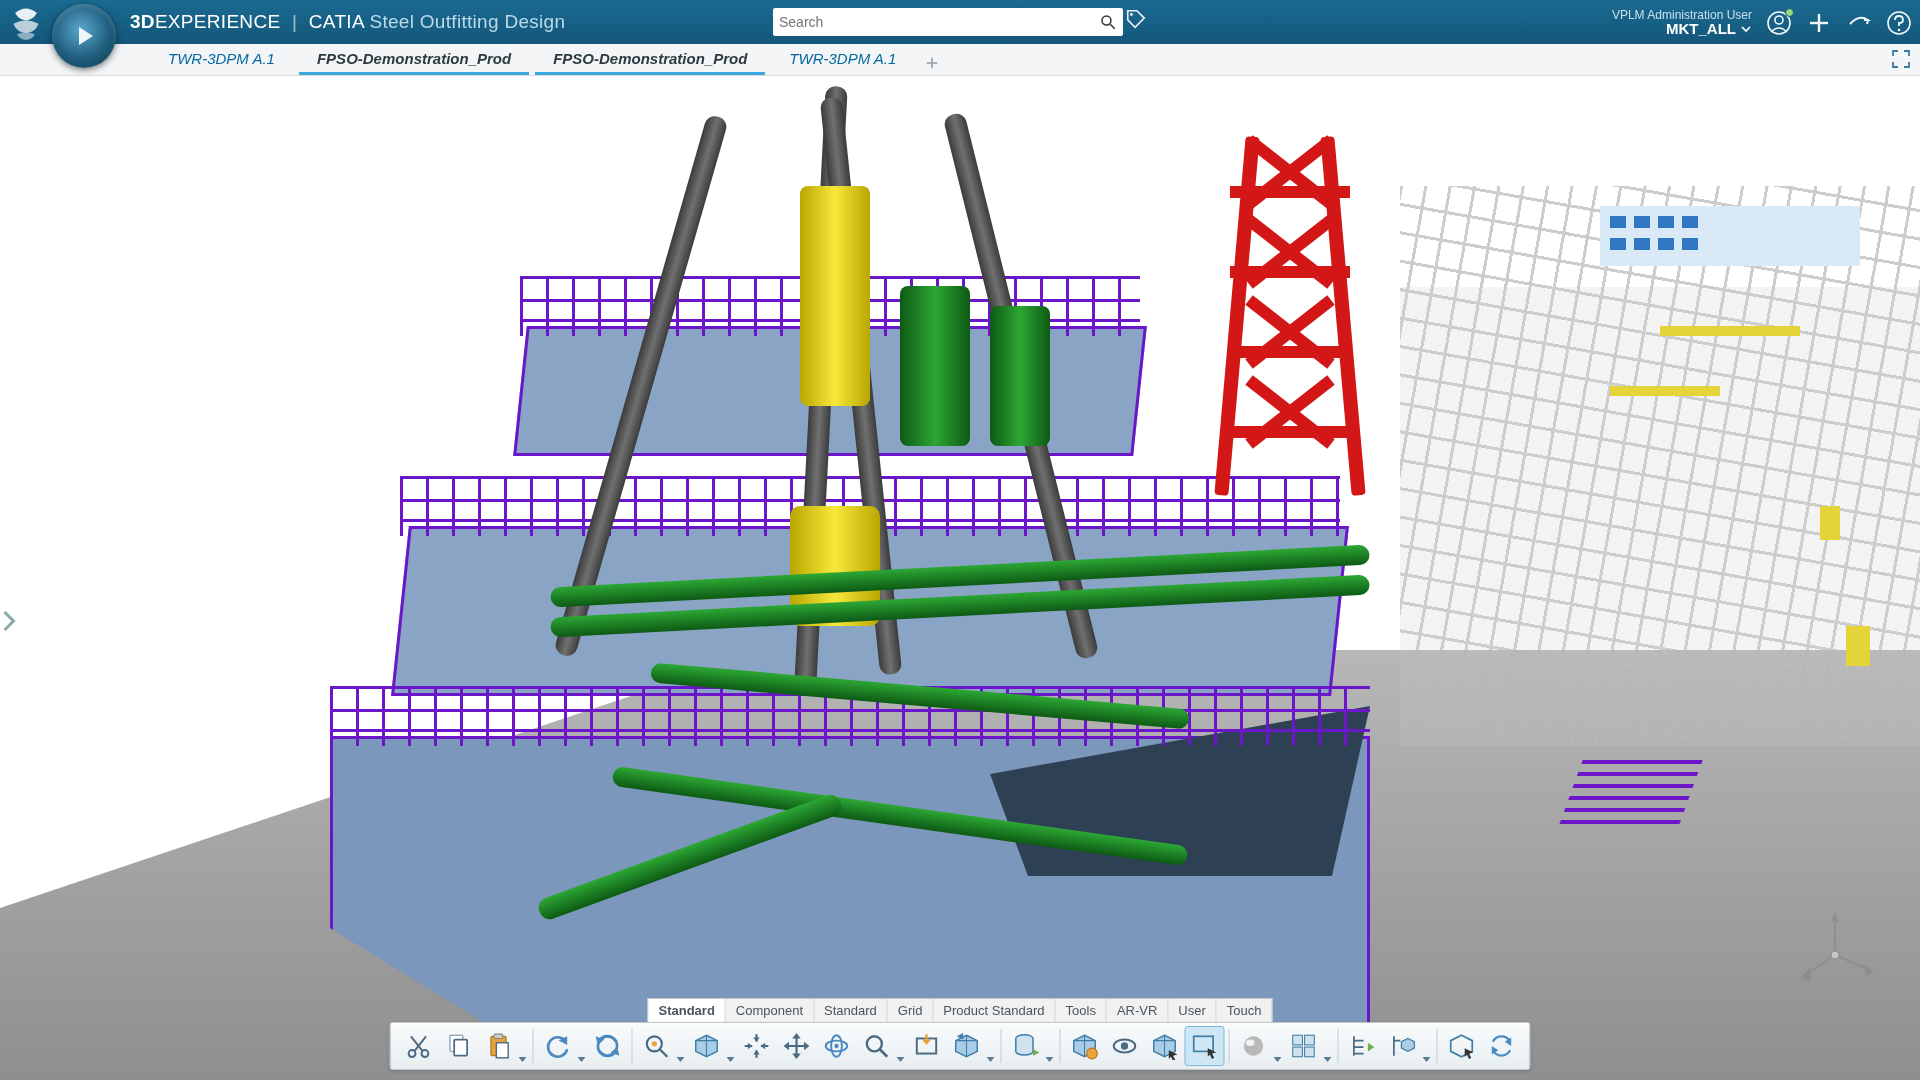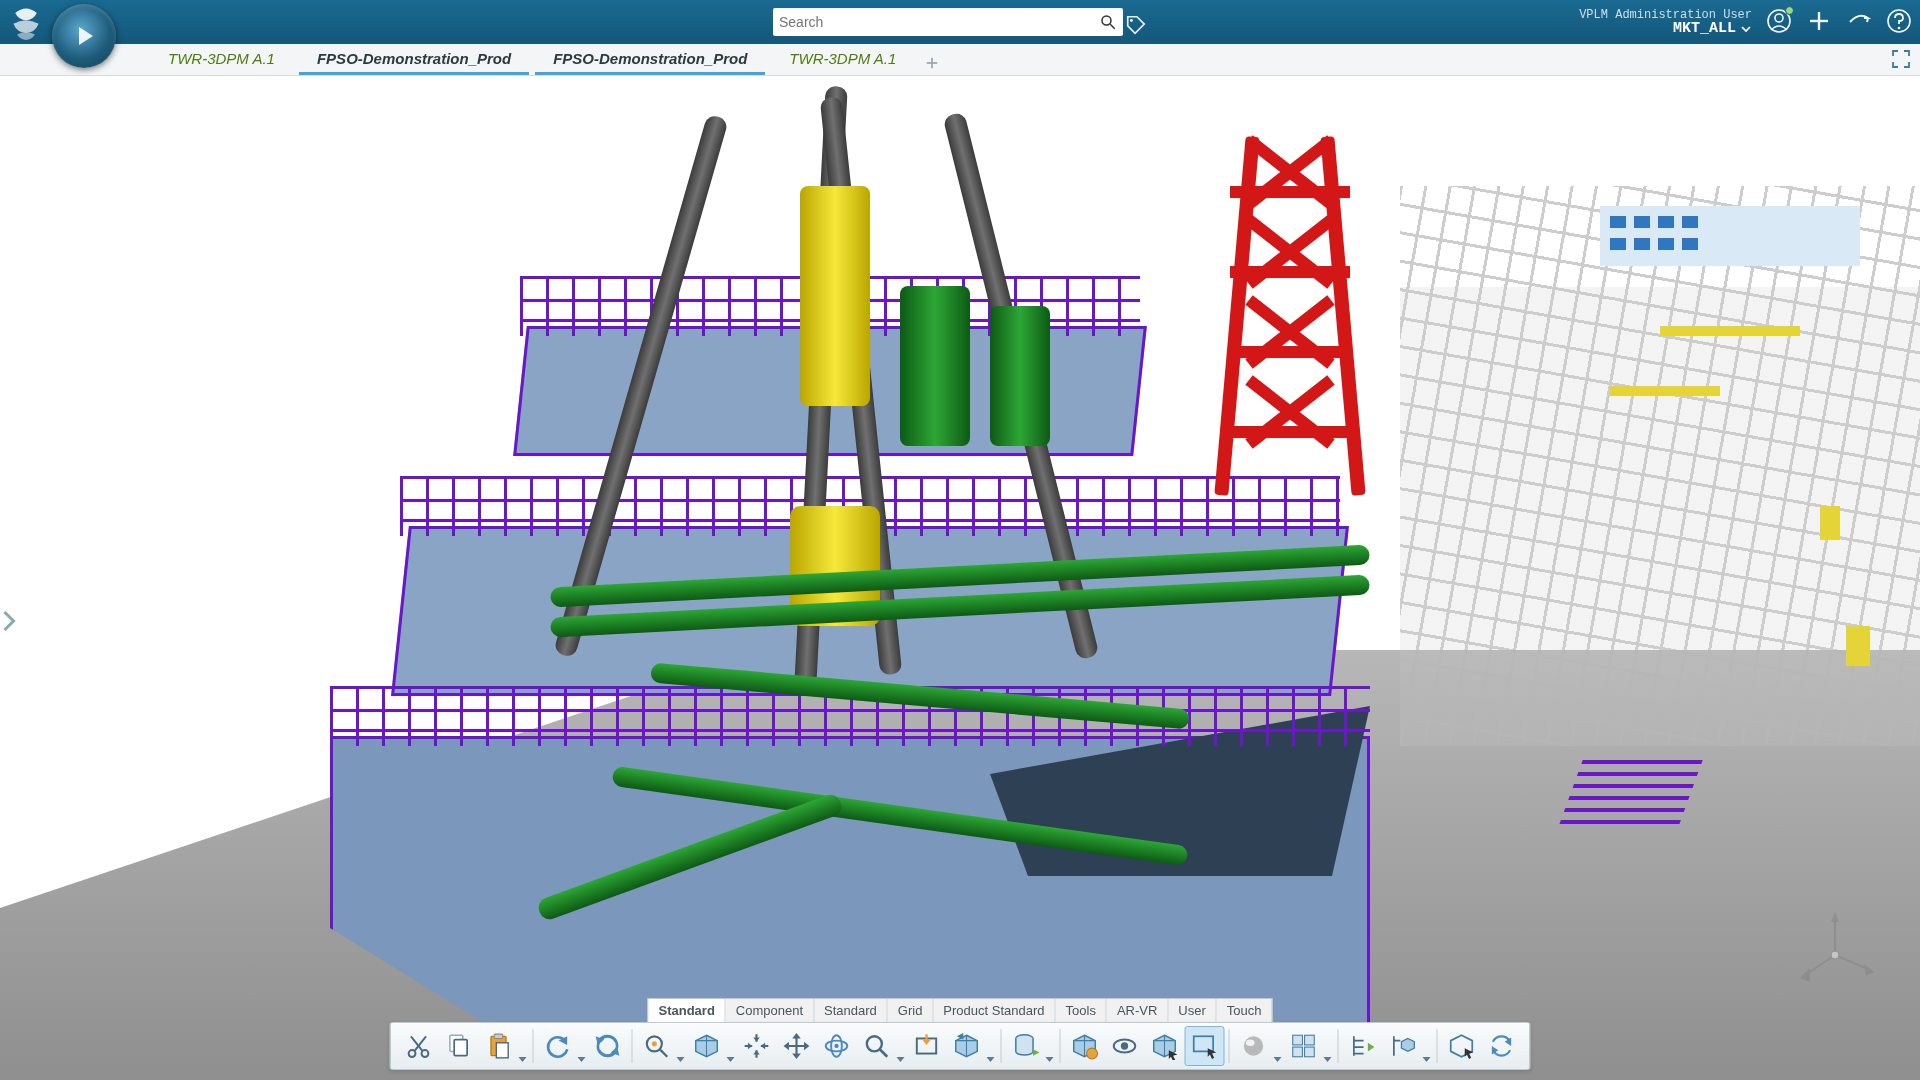--- a/index.html
+++ b/index.html
@@ -22,45 +22,45 @@
   .compass .play {
     width:0;height:0;border-left:14px solid rgba(255,255,255,.9);
     border-top:9px solid transparent;border-bottom:9px solid transparent;margin-left:4px;
   }
   .brand { font-size: 19px; letter-spacing: .3px; white-space: nowrap; }
   .brand b { font-weight: 700; }
   .brand .sep { opacity: .6; margin: 0 6px; }
   .brand .app { color: #bcd9e8; font-weight: 400; }
   .searchwrap {
     margin-left: auto; margin-right: auto; position:absolute; left:50%; transform:translateX(-50%);
-    display:flex; align-items:flex-end; gap:2px;
+    display:flex; align-items:flex-start; gap:2px;
   }
   .searchbox {
     width: 350px; height: 28px; background:#fff; border-radius:2px;
     display:flex; align-items:center; padding:0 6px;
   }
   .searchbox input { flex:1; border:none; outline:none; font-size:14px; color:#333; background:transparent;}
   .searchbox .mag { width:18px;height:18px;color:#333; }
   .tag-icon { width:22px;height:22px;color:#fff;opacity:.9; }
-  .userarea { margin-left:auto; display:flex; align-items:flex-start; gap:14px; color:#cfe7f3;font-family:Liberation Mono, monospace; }
+  .userarea { margin-left:auto; display:flex; align-items:flex-end; gap:14px; color:#cfe7f3; }
   .userlabels { text-align:right; font-size:12px; line-height:14px; }
   .userlabels .role { font-size:12px; opacity:.9; color:#d9ecf5; }
   .userlabels .cred { font-size:15px; font-weight:600; color:#fff; display:flex;align-items:center;justify-content:flex-end;gap:4px;}
   .topicon { width:26px;height:26px;color:#fff;opacity:.95; cursor:pointer; position:relative;}
   .topicon .dot{position:absolute;top:-2px;right:-2px;width:9px;height:9px;border-radius:50%;background:#9fe07e;border:1px solid #14577a;}
 
   
   .tabstrip {
     position:absolute; left:0; top:44px; right:0; height:32px;
     background:#f3f5f6; border-bottom:1px solid #d7dde1;
     display:flex; align-items:flex-end; padding-left:150px;
     z-index:40;
   }
   .tab {
-    height:30px; padding:0 18px; font-size:15px; font-style:italic; color:#4d7c0f;
+    height:30px; padding:0 18px; font-size:15px; font-style:italic; color:#0369a1;
     display:flex; align-items:center; cursor:pointer; border-bottom:3px solid transparent;
     margin-right:6px;
   }
   .tab.active { color:#2c3a42; font-weight:700; border-bottom-color:#3aa7de; }
   .tab-add { width:24px;height:24px;color:#9aa7ae;display:flex;align-items:center;justify-content:center;cursor:pointer;}
   .fullscreen-btn { position:absolute; right:8px; top:4px; width:22px;height:22px;color:#3a7da3;cursor:pointer;}
 
   
   .viewport {
     position:absolute; left:0; top:76px; right:0; bottom:0;
@@ -159,20 +159,26 @@
 
 <div class="topbar">
   <svg class="ds-logo" viewBox="0 0 40 40">
     <path d="M8 10 Q20 0 32 10 Q28 18 20 18 Q12 18 8 10 Z" fill="#fff" opacity=".9"></path>
     <path d="M6 22 Q20 14 34 22 Q30 32 20 32 Q10 32 6 22 Z" fill="#fff" opacity=".7"></path>
     <path d="M10 34 Q20 28 30 34 Q26 40 20 40 Q14 40 10 34 Z" fill="#fff" opacity=".5"></path>
   </svg>
   <div class="compass">
       <div class="play"></div>
     </div>
+  <div class="brand">
+    <b><span>3D</span></b><span>EXPERIENCE</span>
+    <span class="sep">|</span>
+    <span>CATIA</span>
+    <span class="app">Steel Outfitting Design</span>
+  </div>
 
   <div class="searchwrap">
     <div class="searchbox">
       <input placeholder="Search" style="">
       <svg class="mag" viewBox="0 0 24 24">
           <circle cx="10" cy="10" r="6" fill="none" stroke="#333" stroke-width="2"></circle>
           <line x1="15" y1="15" x2="21" y2="21" stroke="#333" stroke-width="2"></line>
         </svg>
     </div>
     <svg class="tag-icon" viewBox="0 0 24 24">

